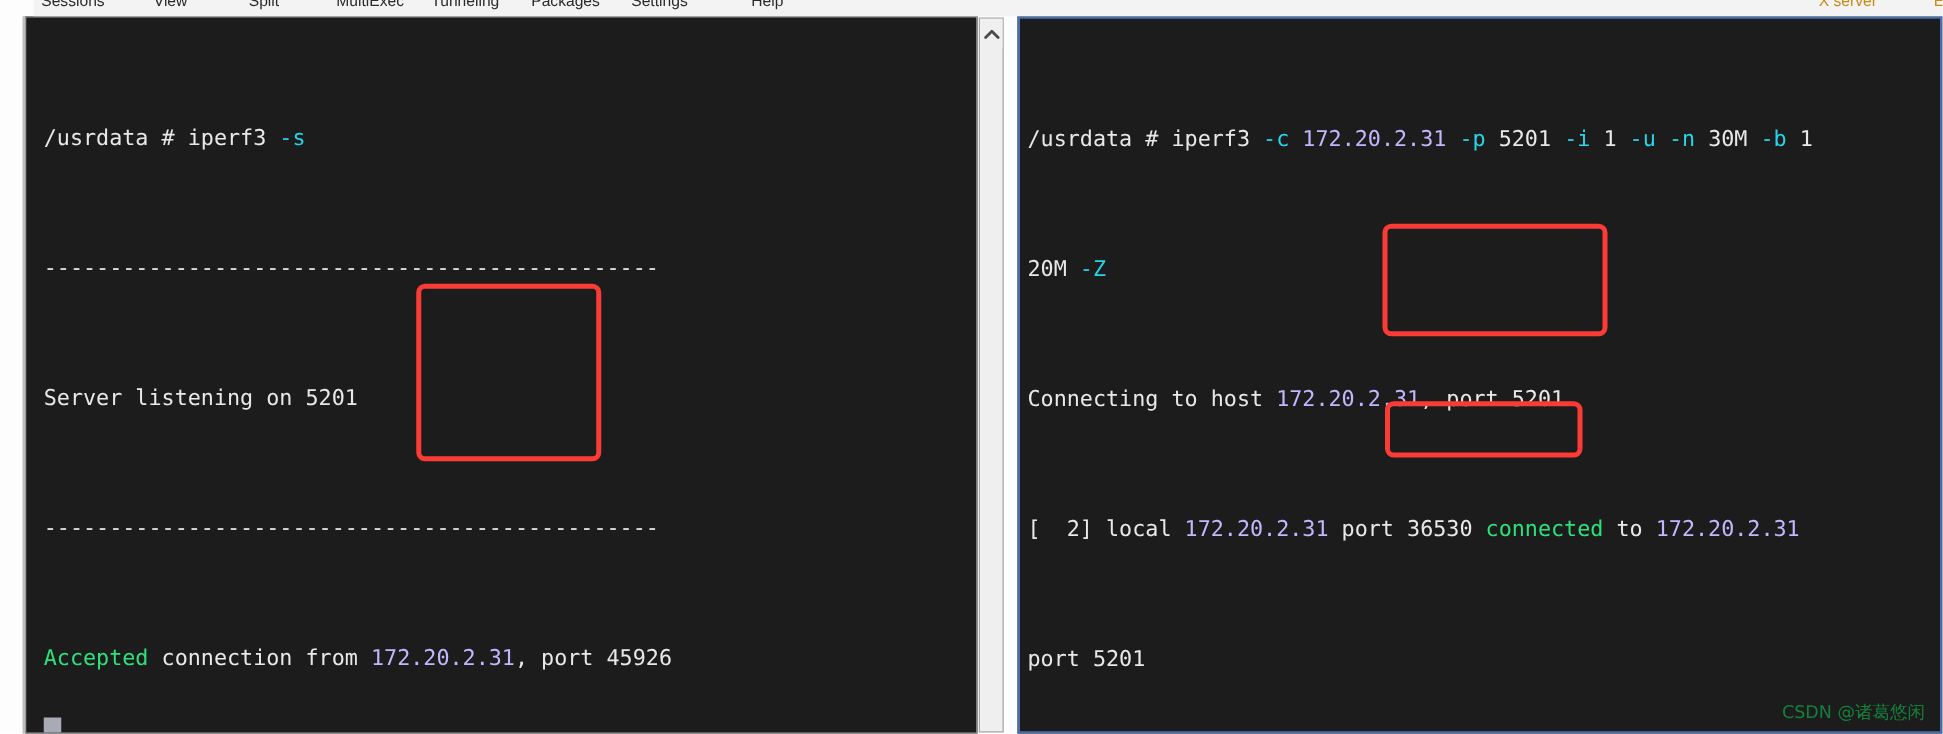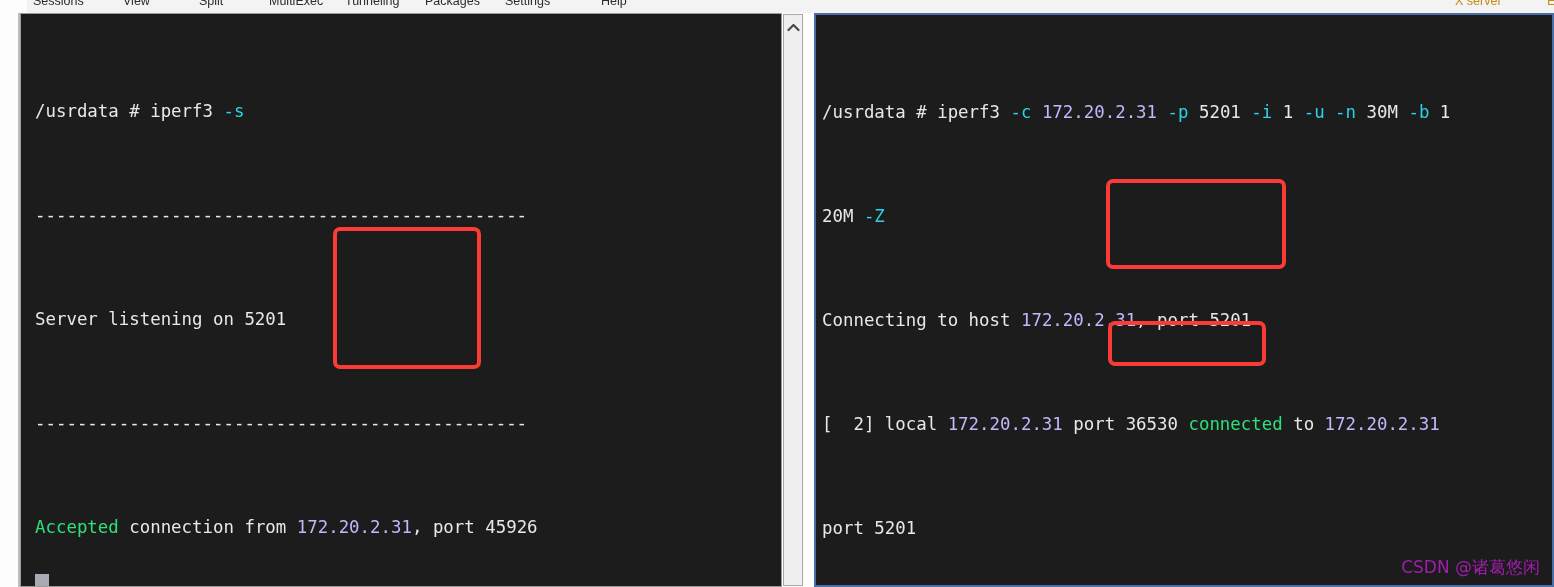--- a/index.html
+++ b/index.html
@@ -67,21 +67,21 @@
   
   .redbox{
     position:absolute; border:4px solid #fb3b36; border-radius:7px;
     pointer-events:none; z-index:20;
   }
 
   
   #watermark{
     position:absolute; right:14px; bottom:8px; z-index:25;
     font-family:"DejaVu Sans","Liberation Sans",sans-serif;
-    font-size:17px; color:#a21caf; white-space:nowrap;
+    font-size:14px; color:#15803d; white-space:nowrap;
   }
 </style>
 </head>
 <body>
 
 <div id="app">
 
   <div id="menubar">
     <span class="mi" style="left:6px">Sessions</span>
     <span class="mi" style="left:96px">View</span>

